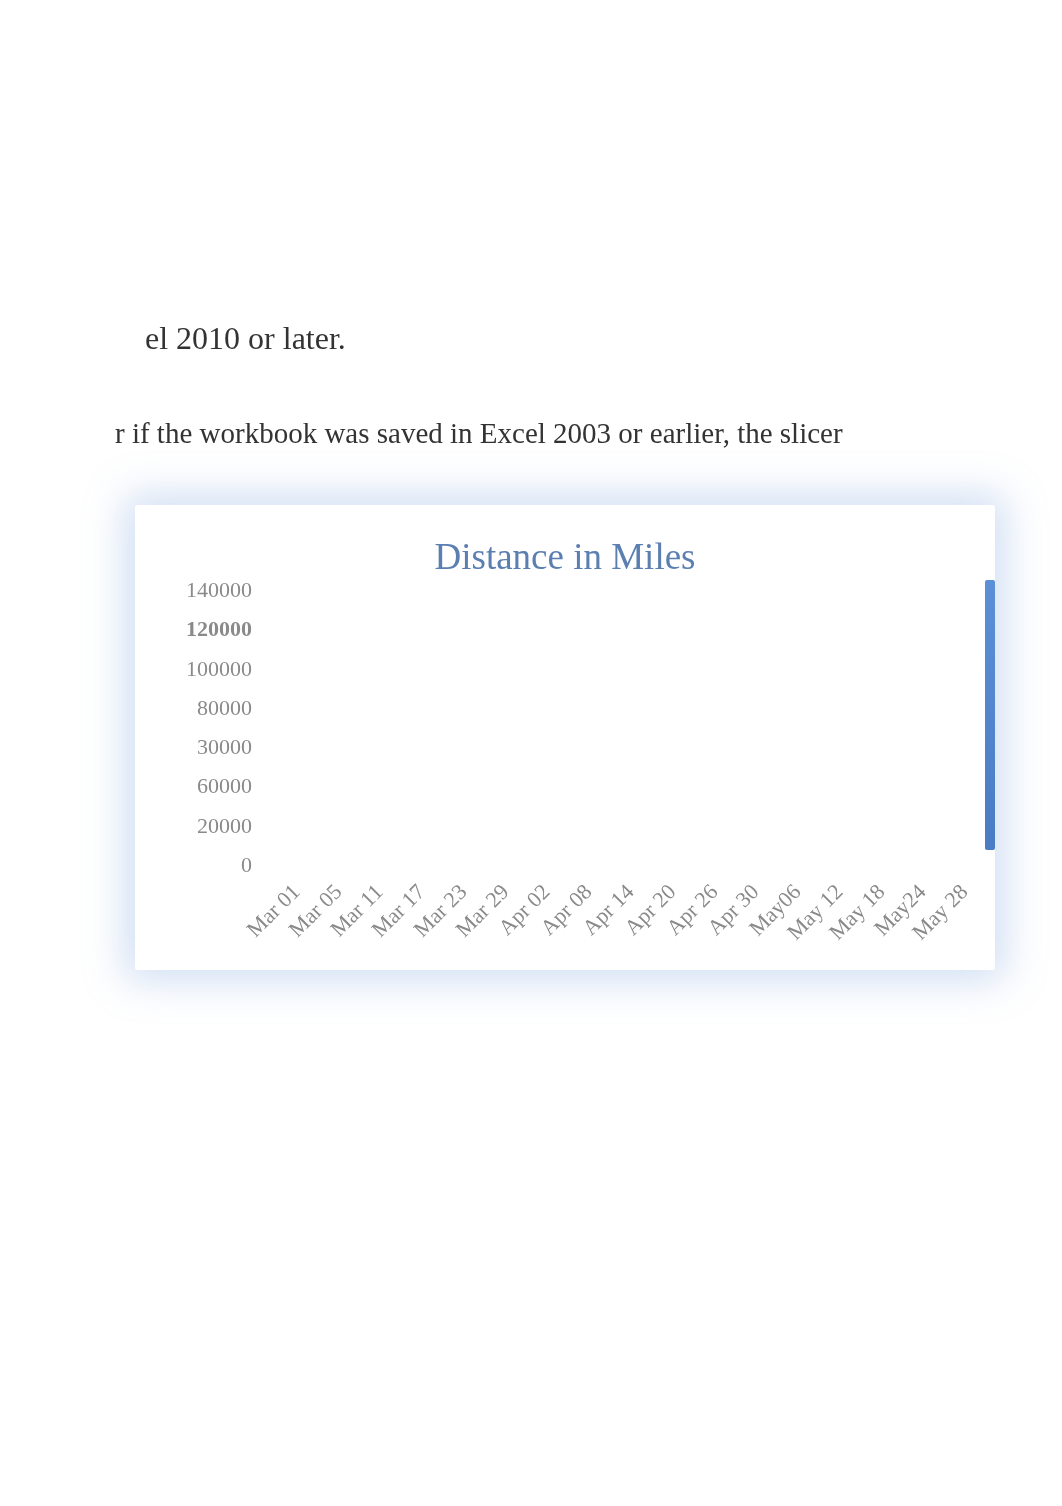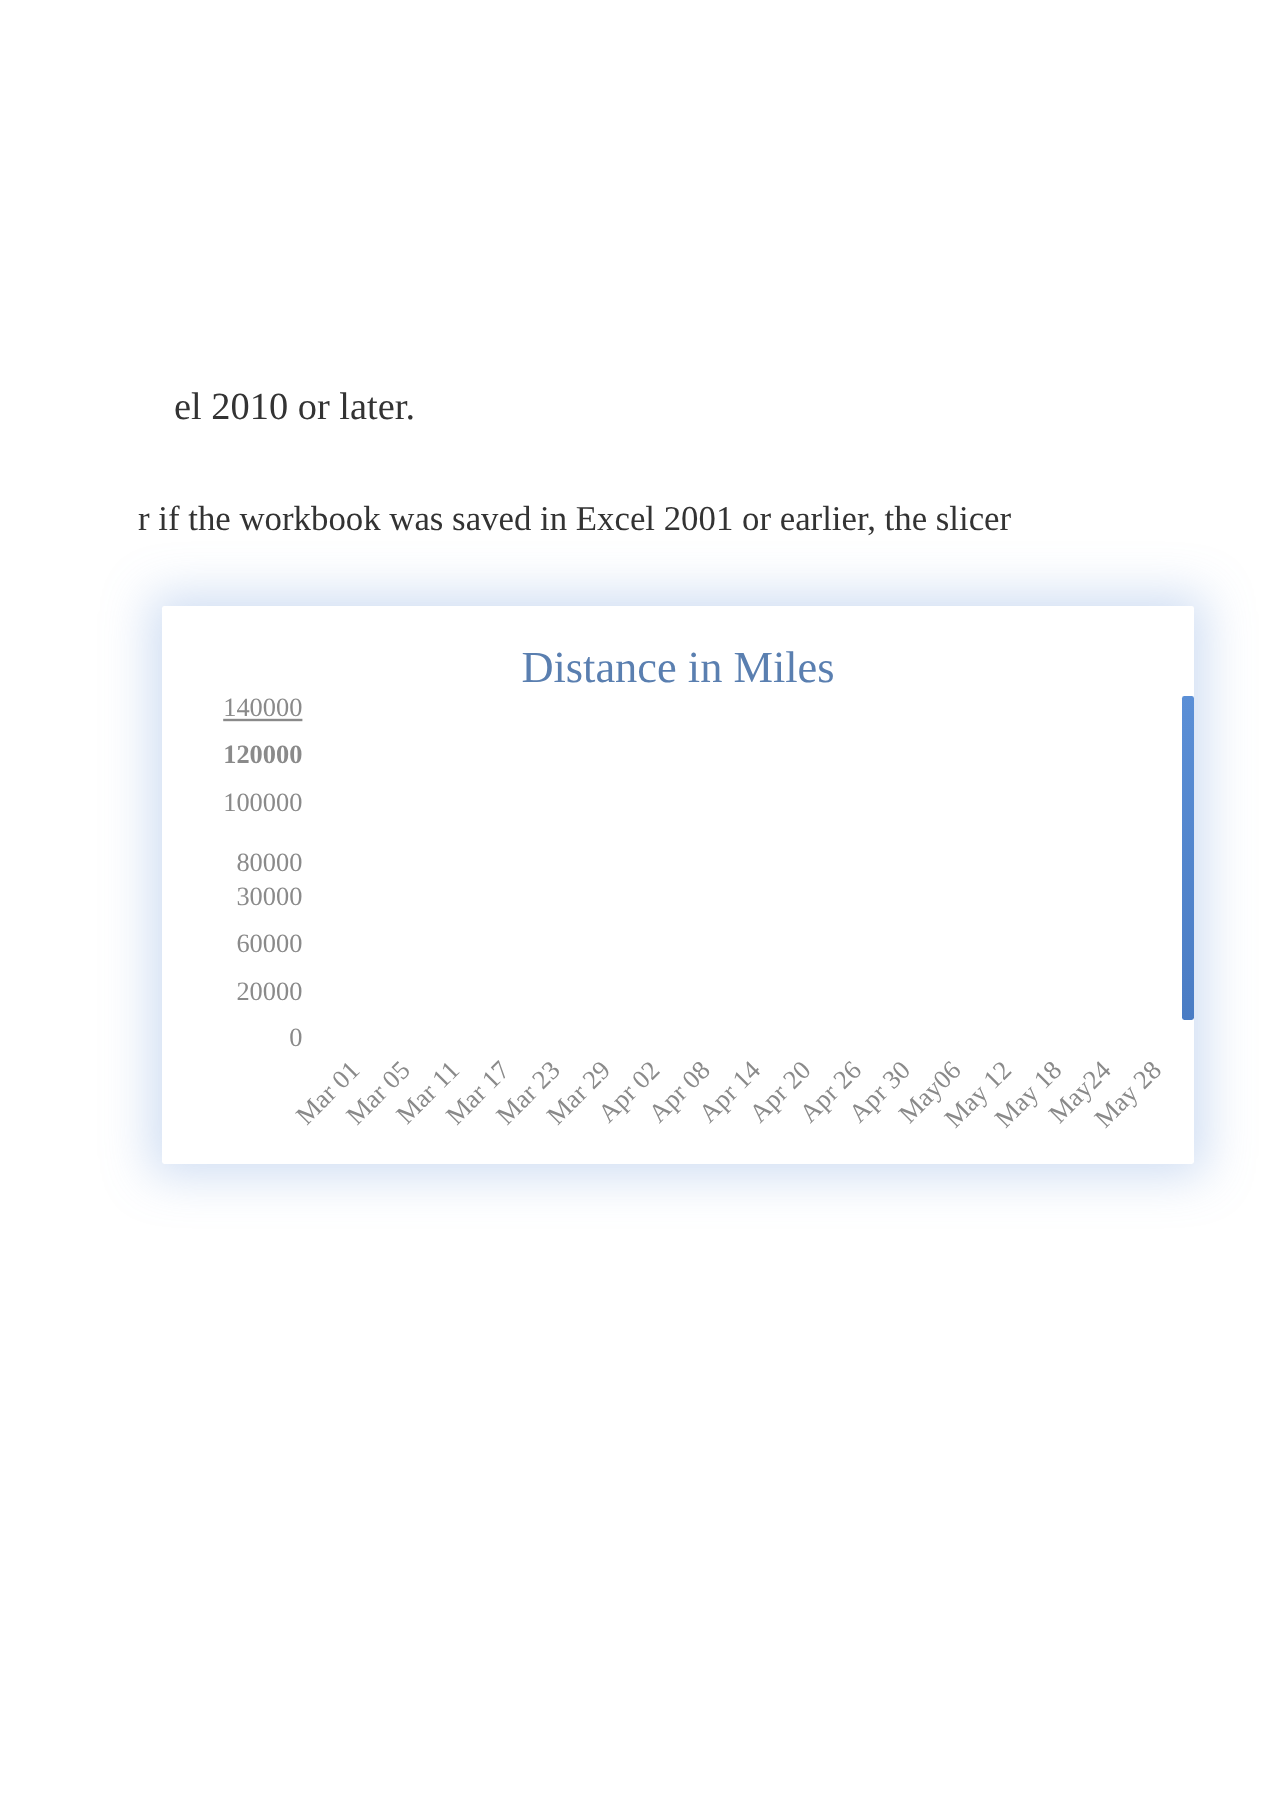--- a/index.html
+++ b/index.html
@@ -117,35 +117,35 @@
       height: 270px;
       background: linear-gradient(to bottom, #5b8fd6, #4a7cc4);
       border-radius: 2px;
     }
   </style>
 </head>
 <body>
 
 <div class="content-area">
   <div class="text-line-1"> el 2010 or later.</div>
-  <div class="text-line-2">r if the workbook was saved in Excel 2001 or earlier, the slicer</div>
+  <div class="text-line-2">r if the workbook was saved in Excel 2003 or earlier, the slicer</div>
 
   <div class="chart-container">
     <div class="chart-title">Distance in Miles</div>
 
     <div class="y-axis">
 
     <div class="y-tick" style="top: 275px;">0</div>
         <div class="y-tick" style="top: 235.714px;">20000</div>
         <div class="y-tick" style="top: 196.429px;">60000</div>
         <div class="y-tick" style="top: 157.143px;">30000</div>
-        <div class="y-tick" style="top: 117.857px; margin-top: 11px;">80000</div>
+        <div class="y-tick" style="top: 117.857px;">80000</div>
         <div class="y-tick" style="top: 78.5714px;">100000</div>
         <div class="y-tick" style="top: 39.2857px; font-weight: bold;">120000</div>
-        <div class="y-tick" style="top: 0px; text-decoration: underline;">140000</div>
+        <div class="y-tick" style="top: 0px;">140000</div>
       </div>
 
     <div class="plot-area">
       
     </div>
 
     <div class="x-axis">
 
     <div class="x-tick" style="left: -69.1176px; top: 10px;">Mar 01</div>
         <div class="x-tick" style="left: -27.3529px; top: 10px;">Mar 05</div>

